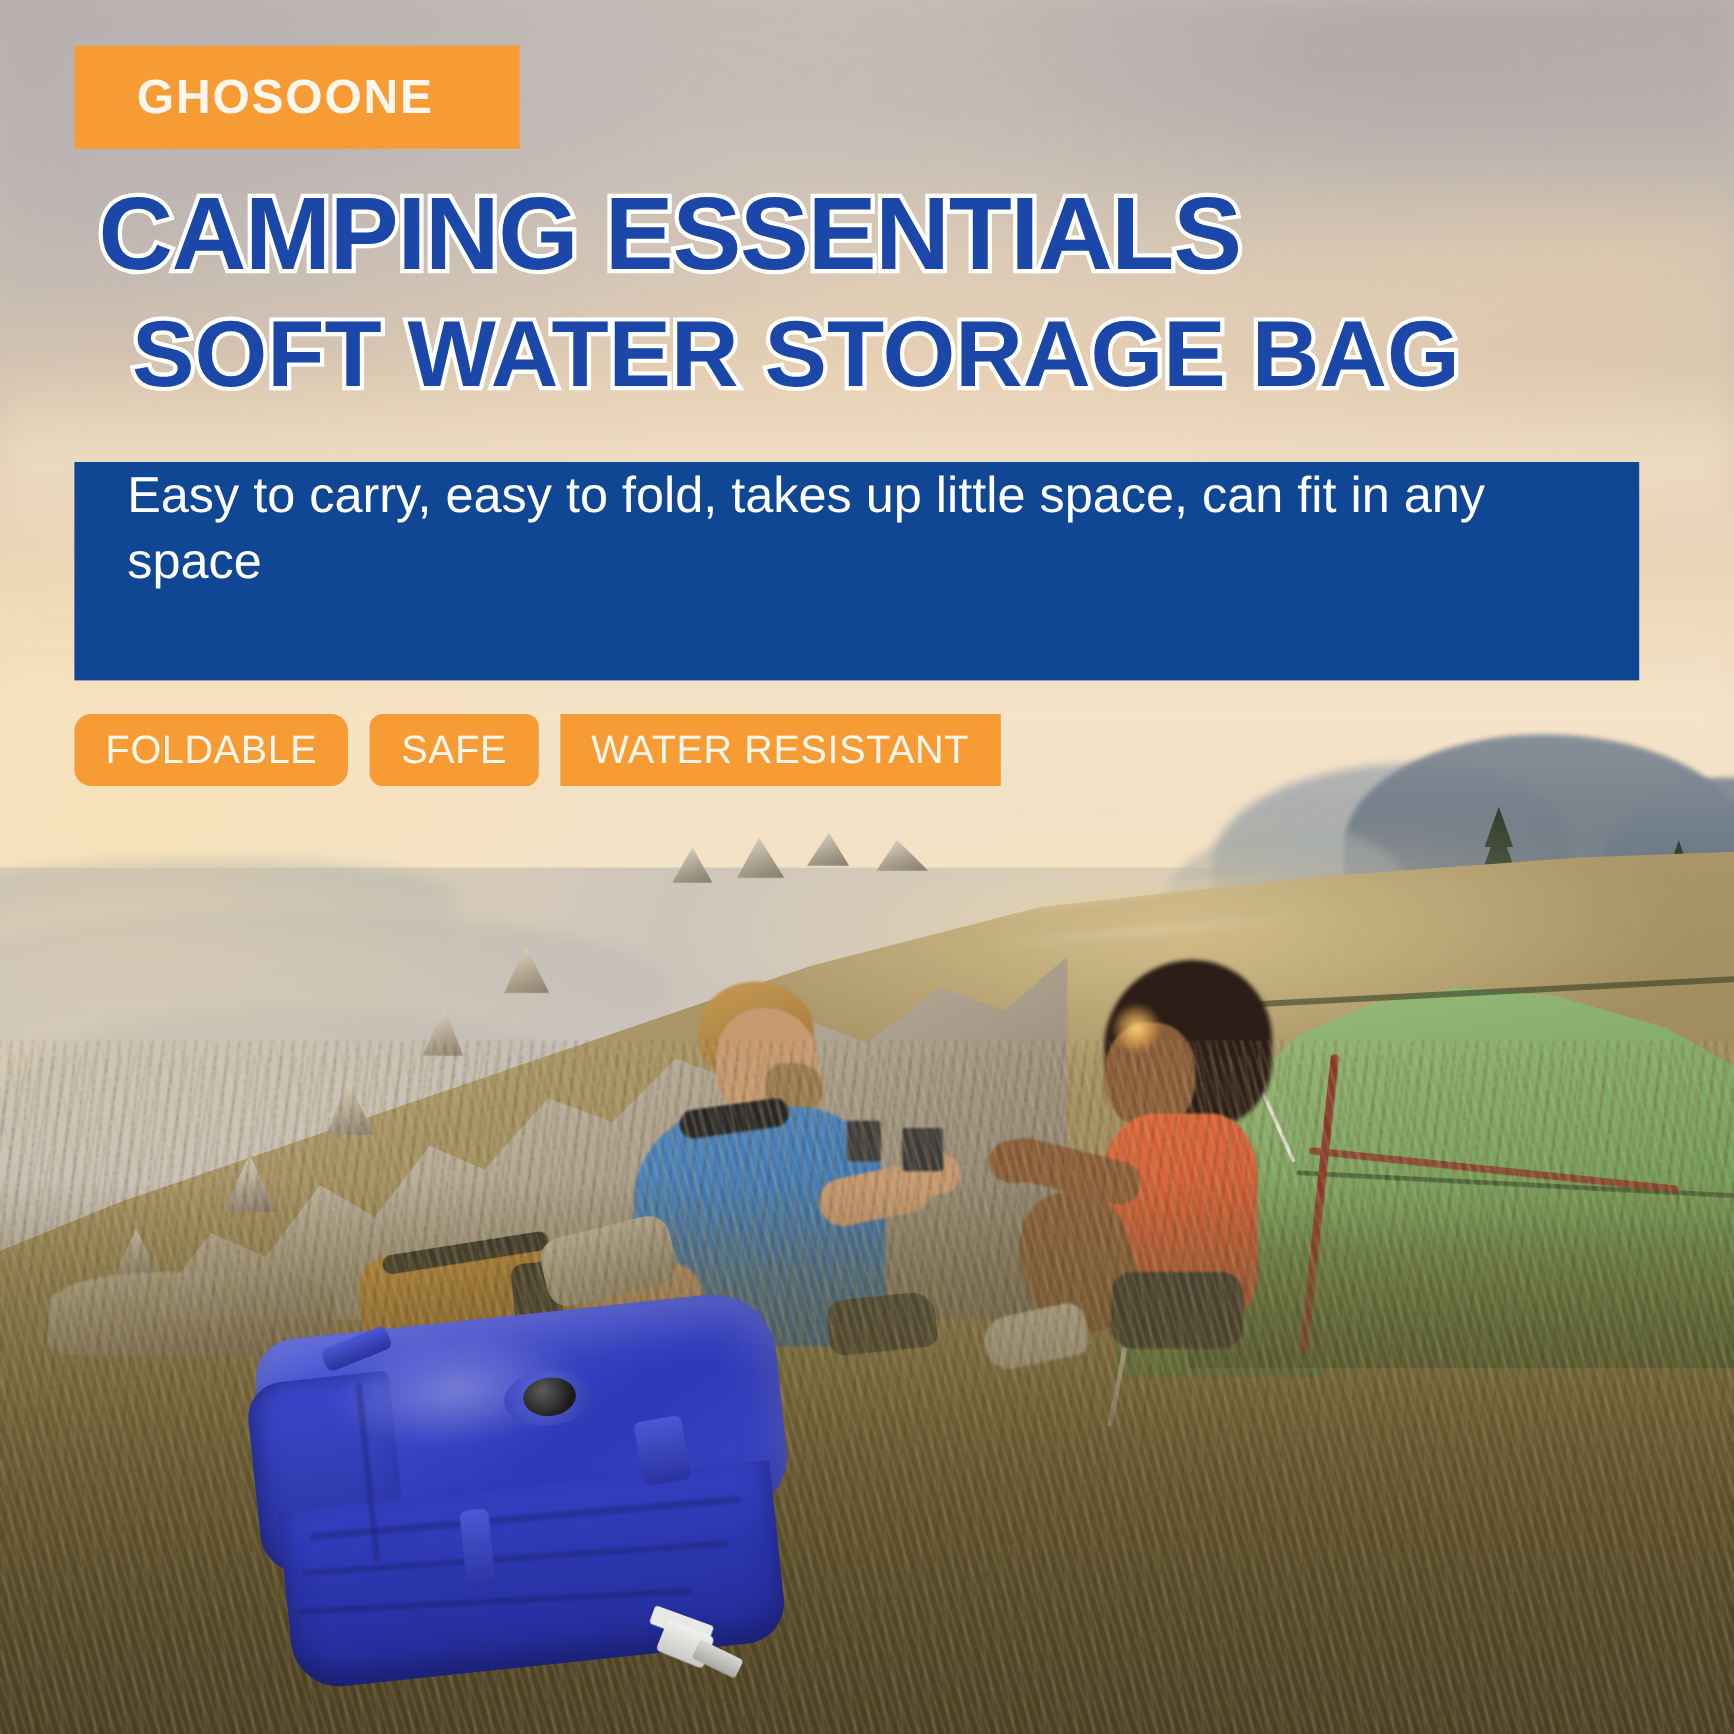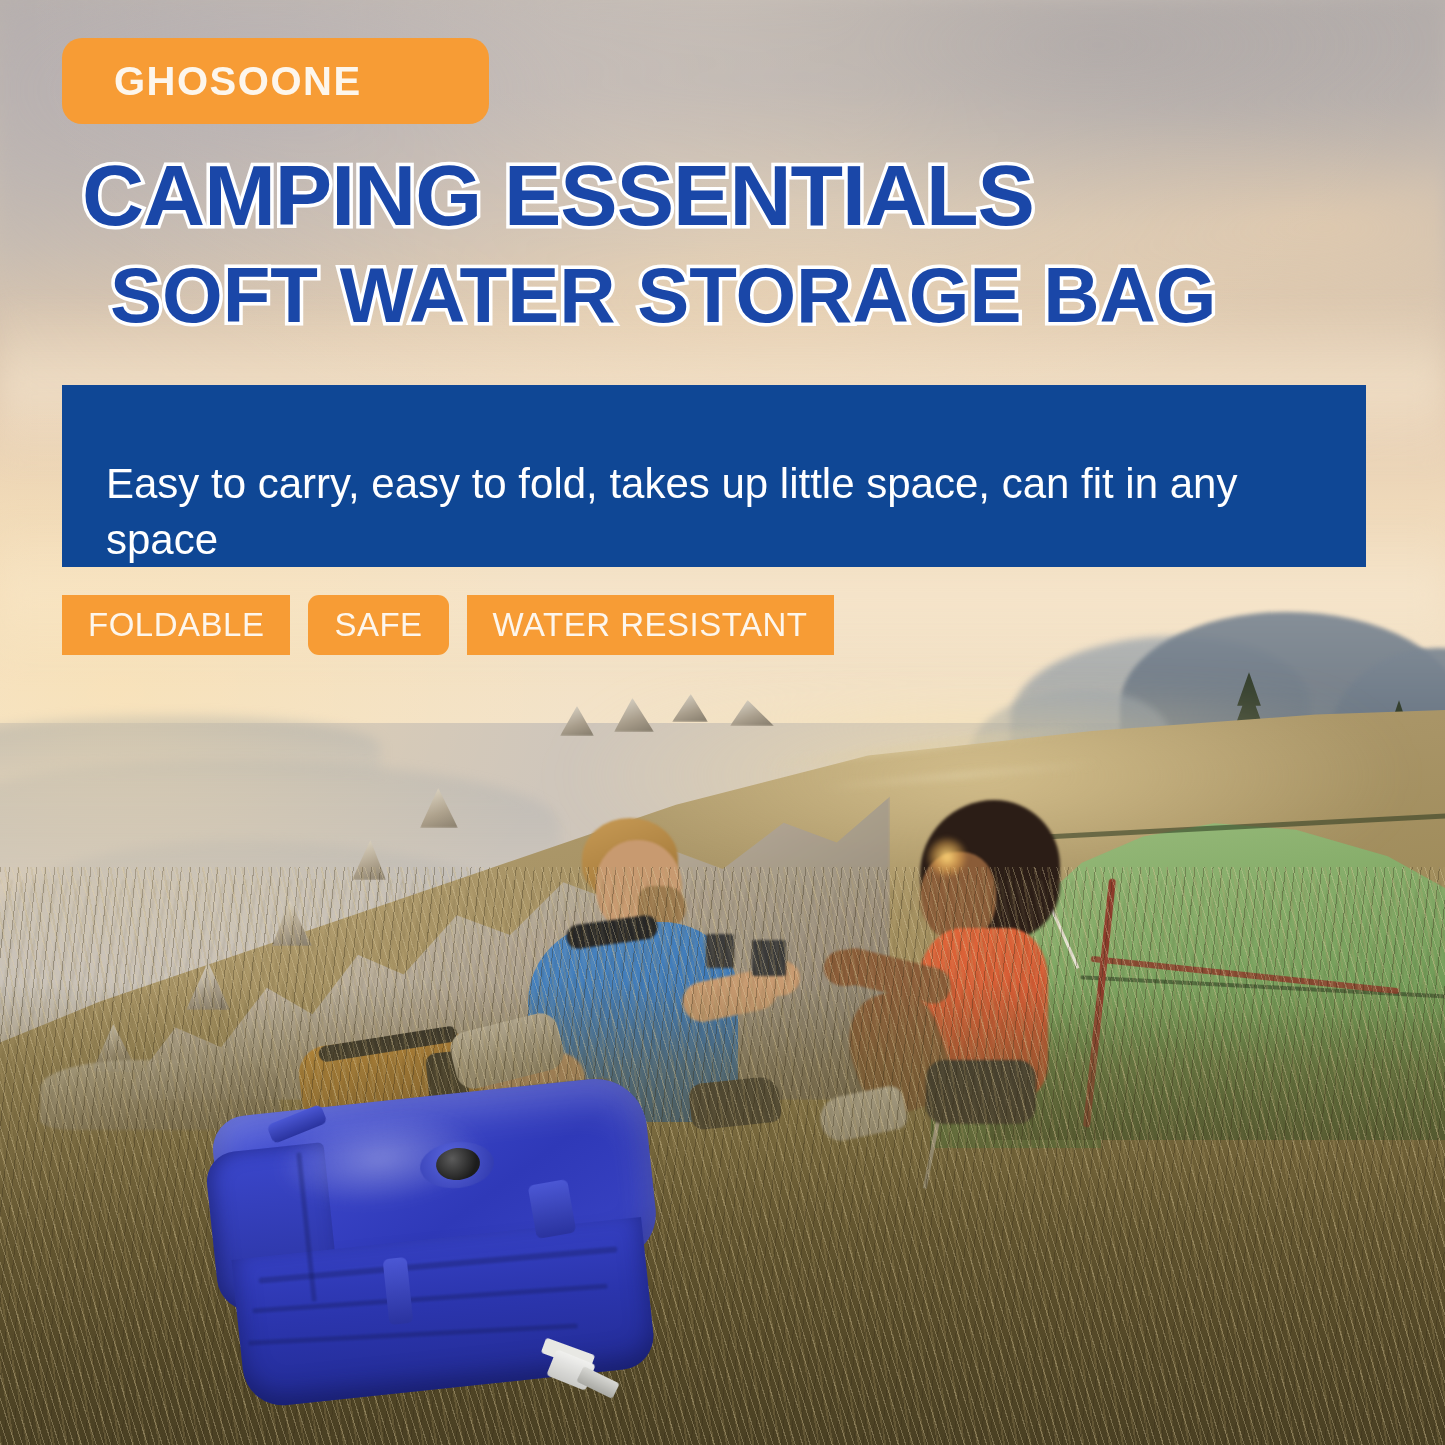--- a/index.html
+++ b/index.html
@@ -205,21 +205,21 @@
     white-space:nowrap;
     -webkit-text-stroke:7px #ffffff;
     paint-order:stroke fill;
   }
   .h1{font-size:86px;letter-spacing:-1px;}
   .h2{font-size:78px;letter-spacing:0px;font-weight:bold;}
 
   .desc-banner{
     position:absolute;
     box-sizing:border-box;
-    display:flex;align-items:flex-end;
+    display:flex;align-items:flex-start;
   }
   .desc-banner p{
     margin:0;color:#ffffff;font-size:42px;line-height:1.32;font-weight:normal;
   }
 
   .tags{position:absolute;display:flex;align-items:stretch;}
   .tag{
     display:flex;align-items:center;justify-content:center;
     color:#fdf6ec;font-size:33px;letter-spacing:.5px;
     box-sizing:border-box;
@@ -353,34 +353,34 @@
       <div class="spigot-lever" style="left:330px;top:256px;width:52px;height:16px;transform:rotate(20deg);"></div>
       <div class="spigot-body" style="left:338px;top:266px;width:42px;height:28px;transform:rotate(22deg);"></div>
       <div class="spigot-nozzle" style="left:366px;top:284px;width:40px;height:17px;transform:rotate(26deg);"></div>
     </div>
 
     <div class="flare" style="left:926px;top:836px;width:42px;height:42px;"></div>
 
     <div class="sun-overlay"></div>
   </div>
 
-  <div class="brand-badge" style="left: 62px; top: 38px; width: 427px; height: 86px; padding-left: 52px; background: rgb(247, 156, 53); border-radius: 20px;">
+  <div class="brand-badge" style="left: 62px; top: 38px; width: 371px; height: 86px; padding-left: 52px; background: rgb(247, 156, 53);">
     <span style="color: rgb(253, 246, 236);">GHOSOONE</span>
   </div>
 
   <div class="headline h1" style="left: 82px; top: 152px; color: rgb(26, 71, 168); -webkit-text-stroke: 7px rgb(255, 255, 255);">CAMPING ESSENTIALS</div>
 
   <div class="headline h2" style="left: 82px; top: 256px; color: rgb(26, 71, 168); margin-left: 28px; -webkit-text-stroke: 7px rgb(255, 255, 255);">SOFT WATER STORAGE BAG</div>
 
   <div class="desc-banner" style="left: 62px; top: 385px; width: 1304px; height: 182px; padding: 0px 44px; background: rgb(15, 71, 149);">
     <p style="color: rgb(255, 255, 255);">Easy to carry, easy to fold, takes up little space, can fit in any space</p>
   </div>
 
   <div class="tags" style="left:62px;top:595px;height:60px;gap:18px;">
-    <div class="tag" style="padding: 0px 26px; background: rgb(247, 156, 53); color: rgb(253, 246, 236);">
+    <div class="tag" style="padding: 0px 26px; background: rgb(247, 156, 53); color: rgb(253, 246, 236); border-radius: 14px;">
       <span>FOLDABLE</span>
     </div>
     <div class="tag" style="padding: 0px 26px; background: rgb(247, 156, 53); color: rgb(253, 246, 236); border-radius: 11px;">
       <span>SAFE</span>
     </div>
     <div class="tag" style="padding: 0px 26px; background: rgb(247, 156, 53); color: rgb(253, 246, 236);">
       <span>WATER RESISTANT</span>
     </div>
   </div>
 

